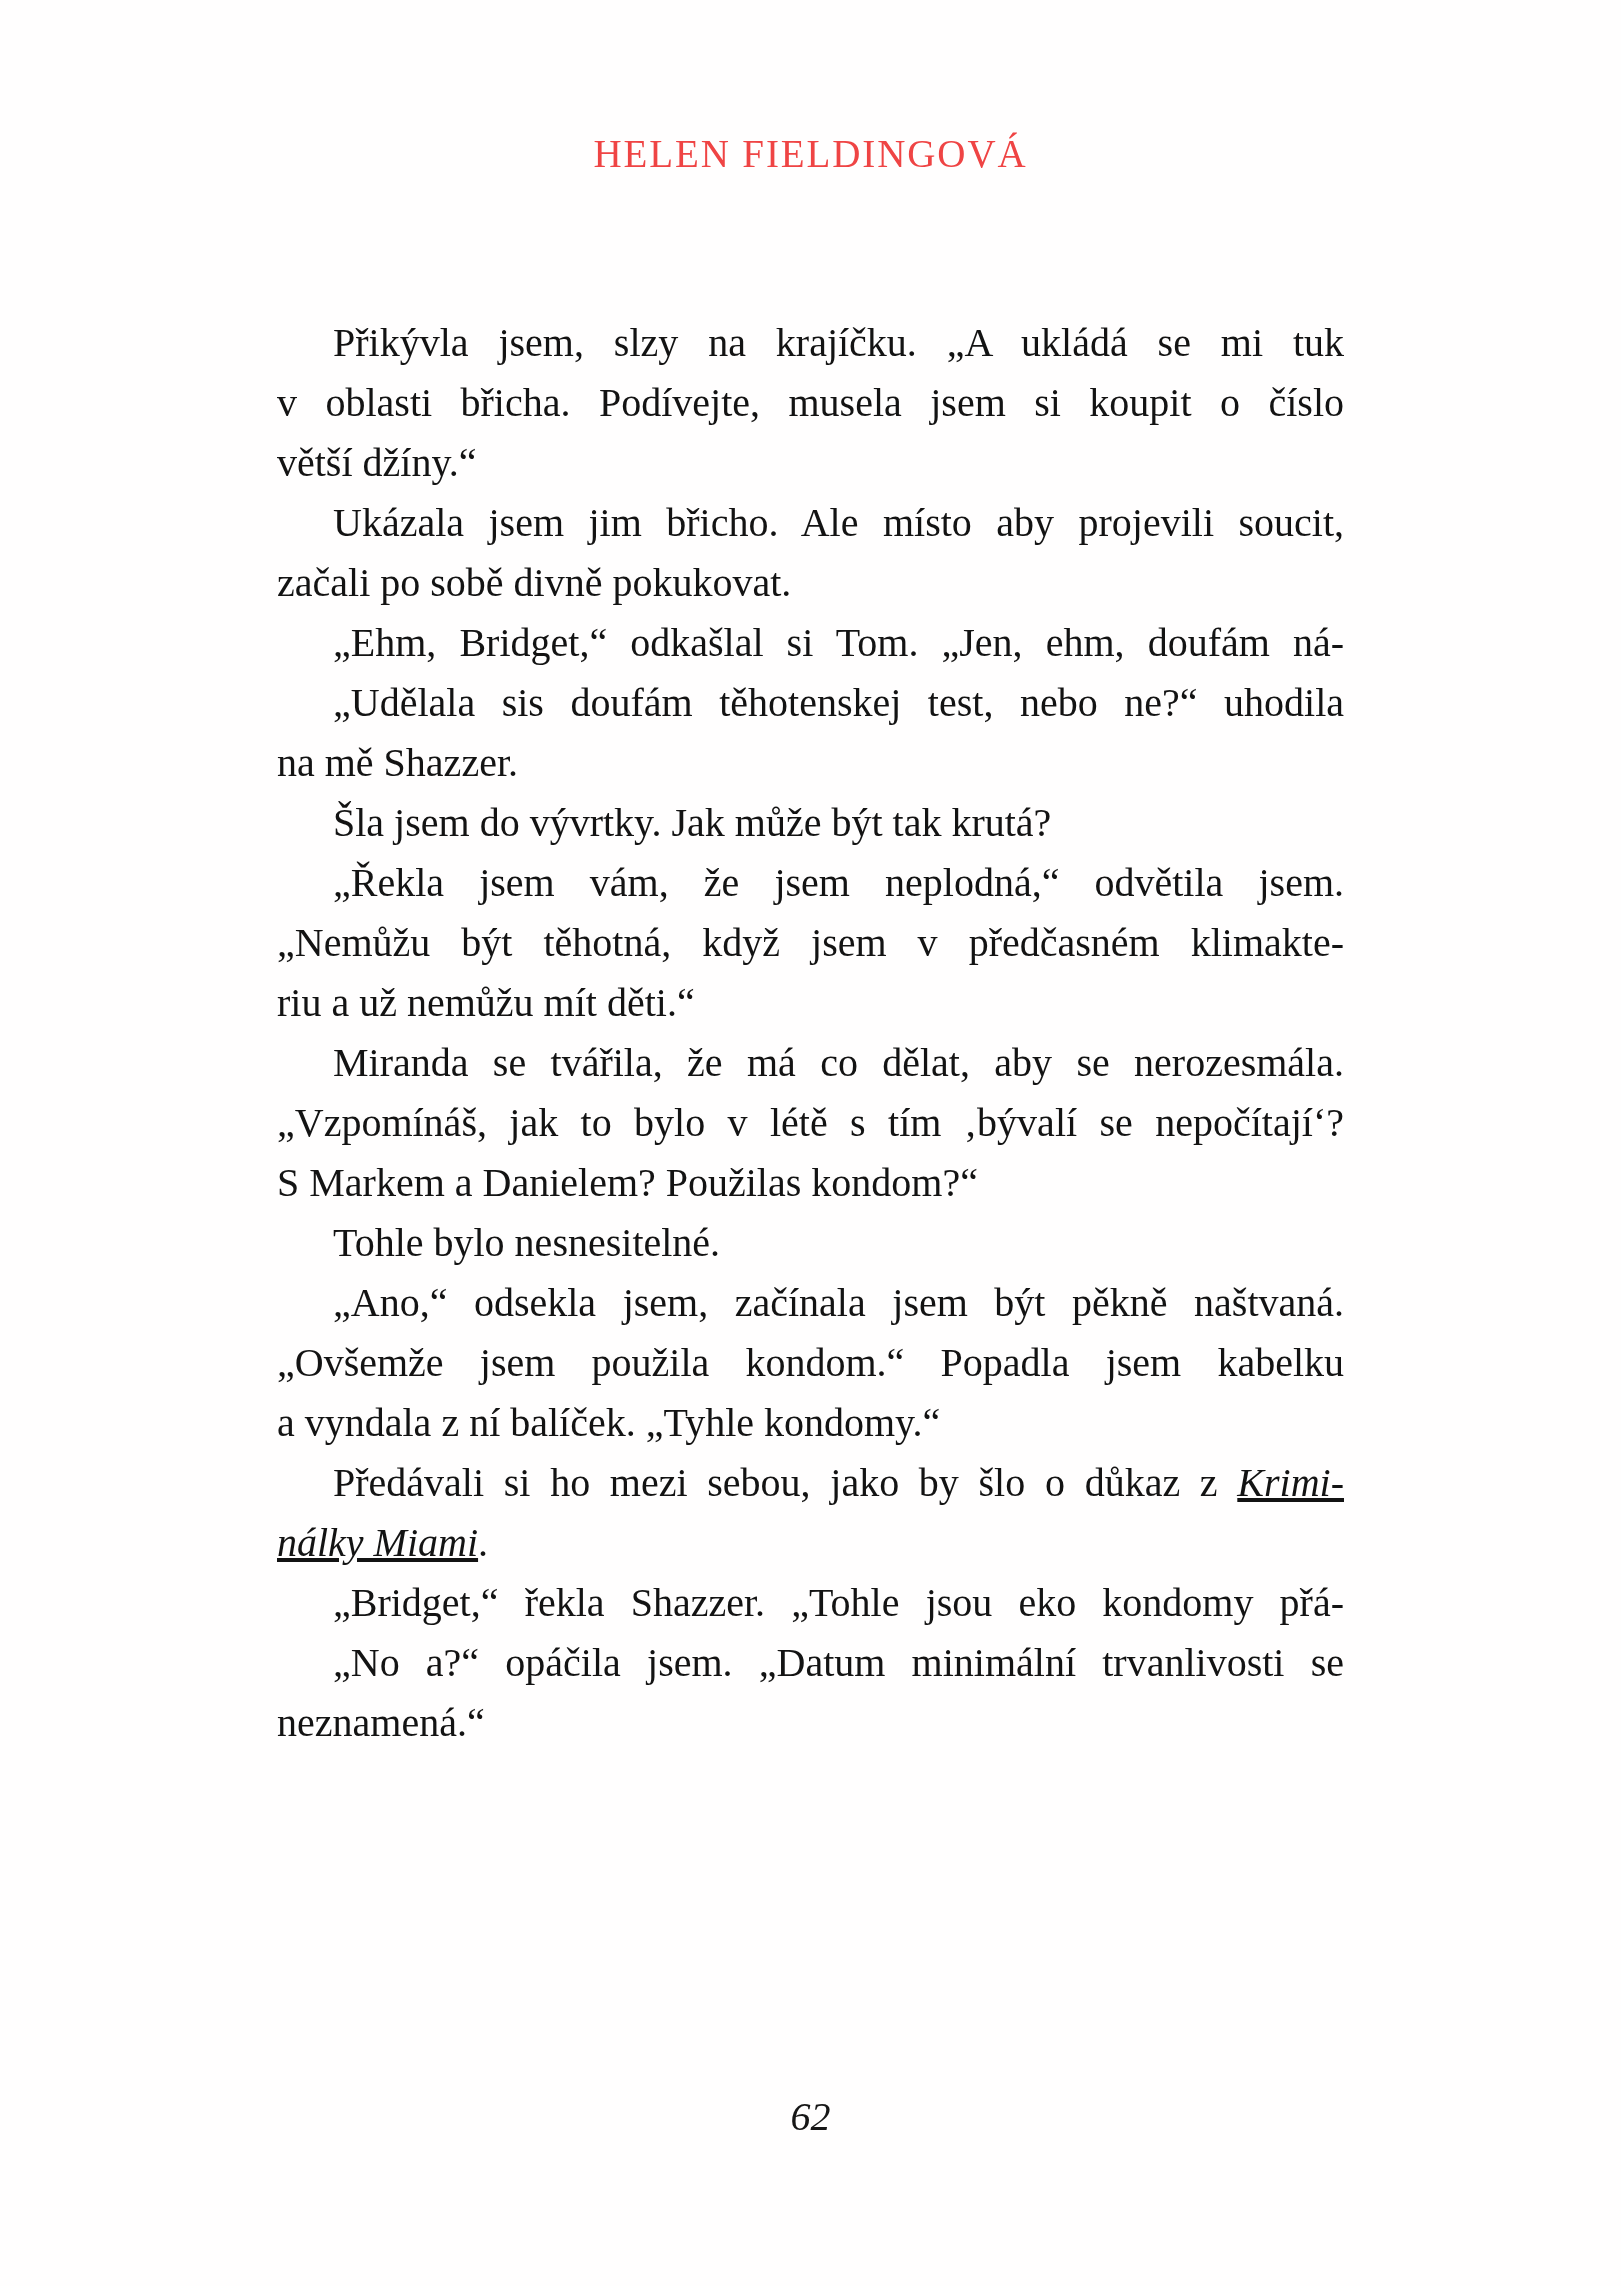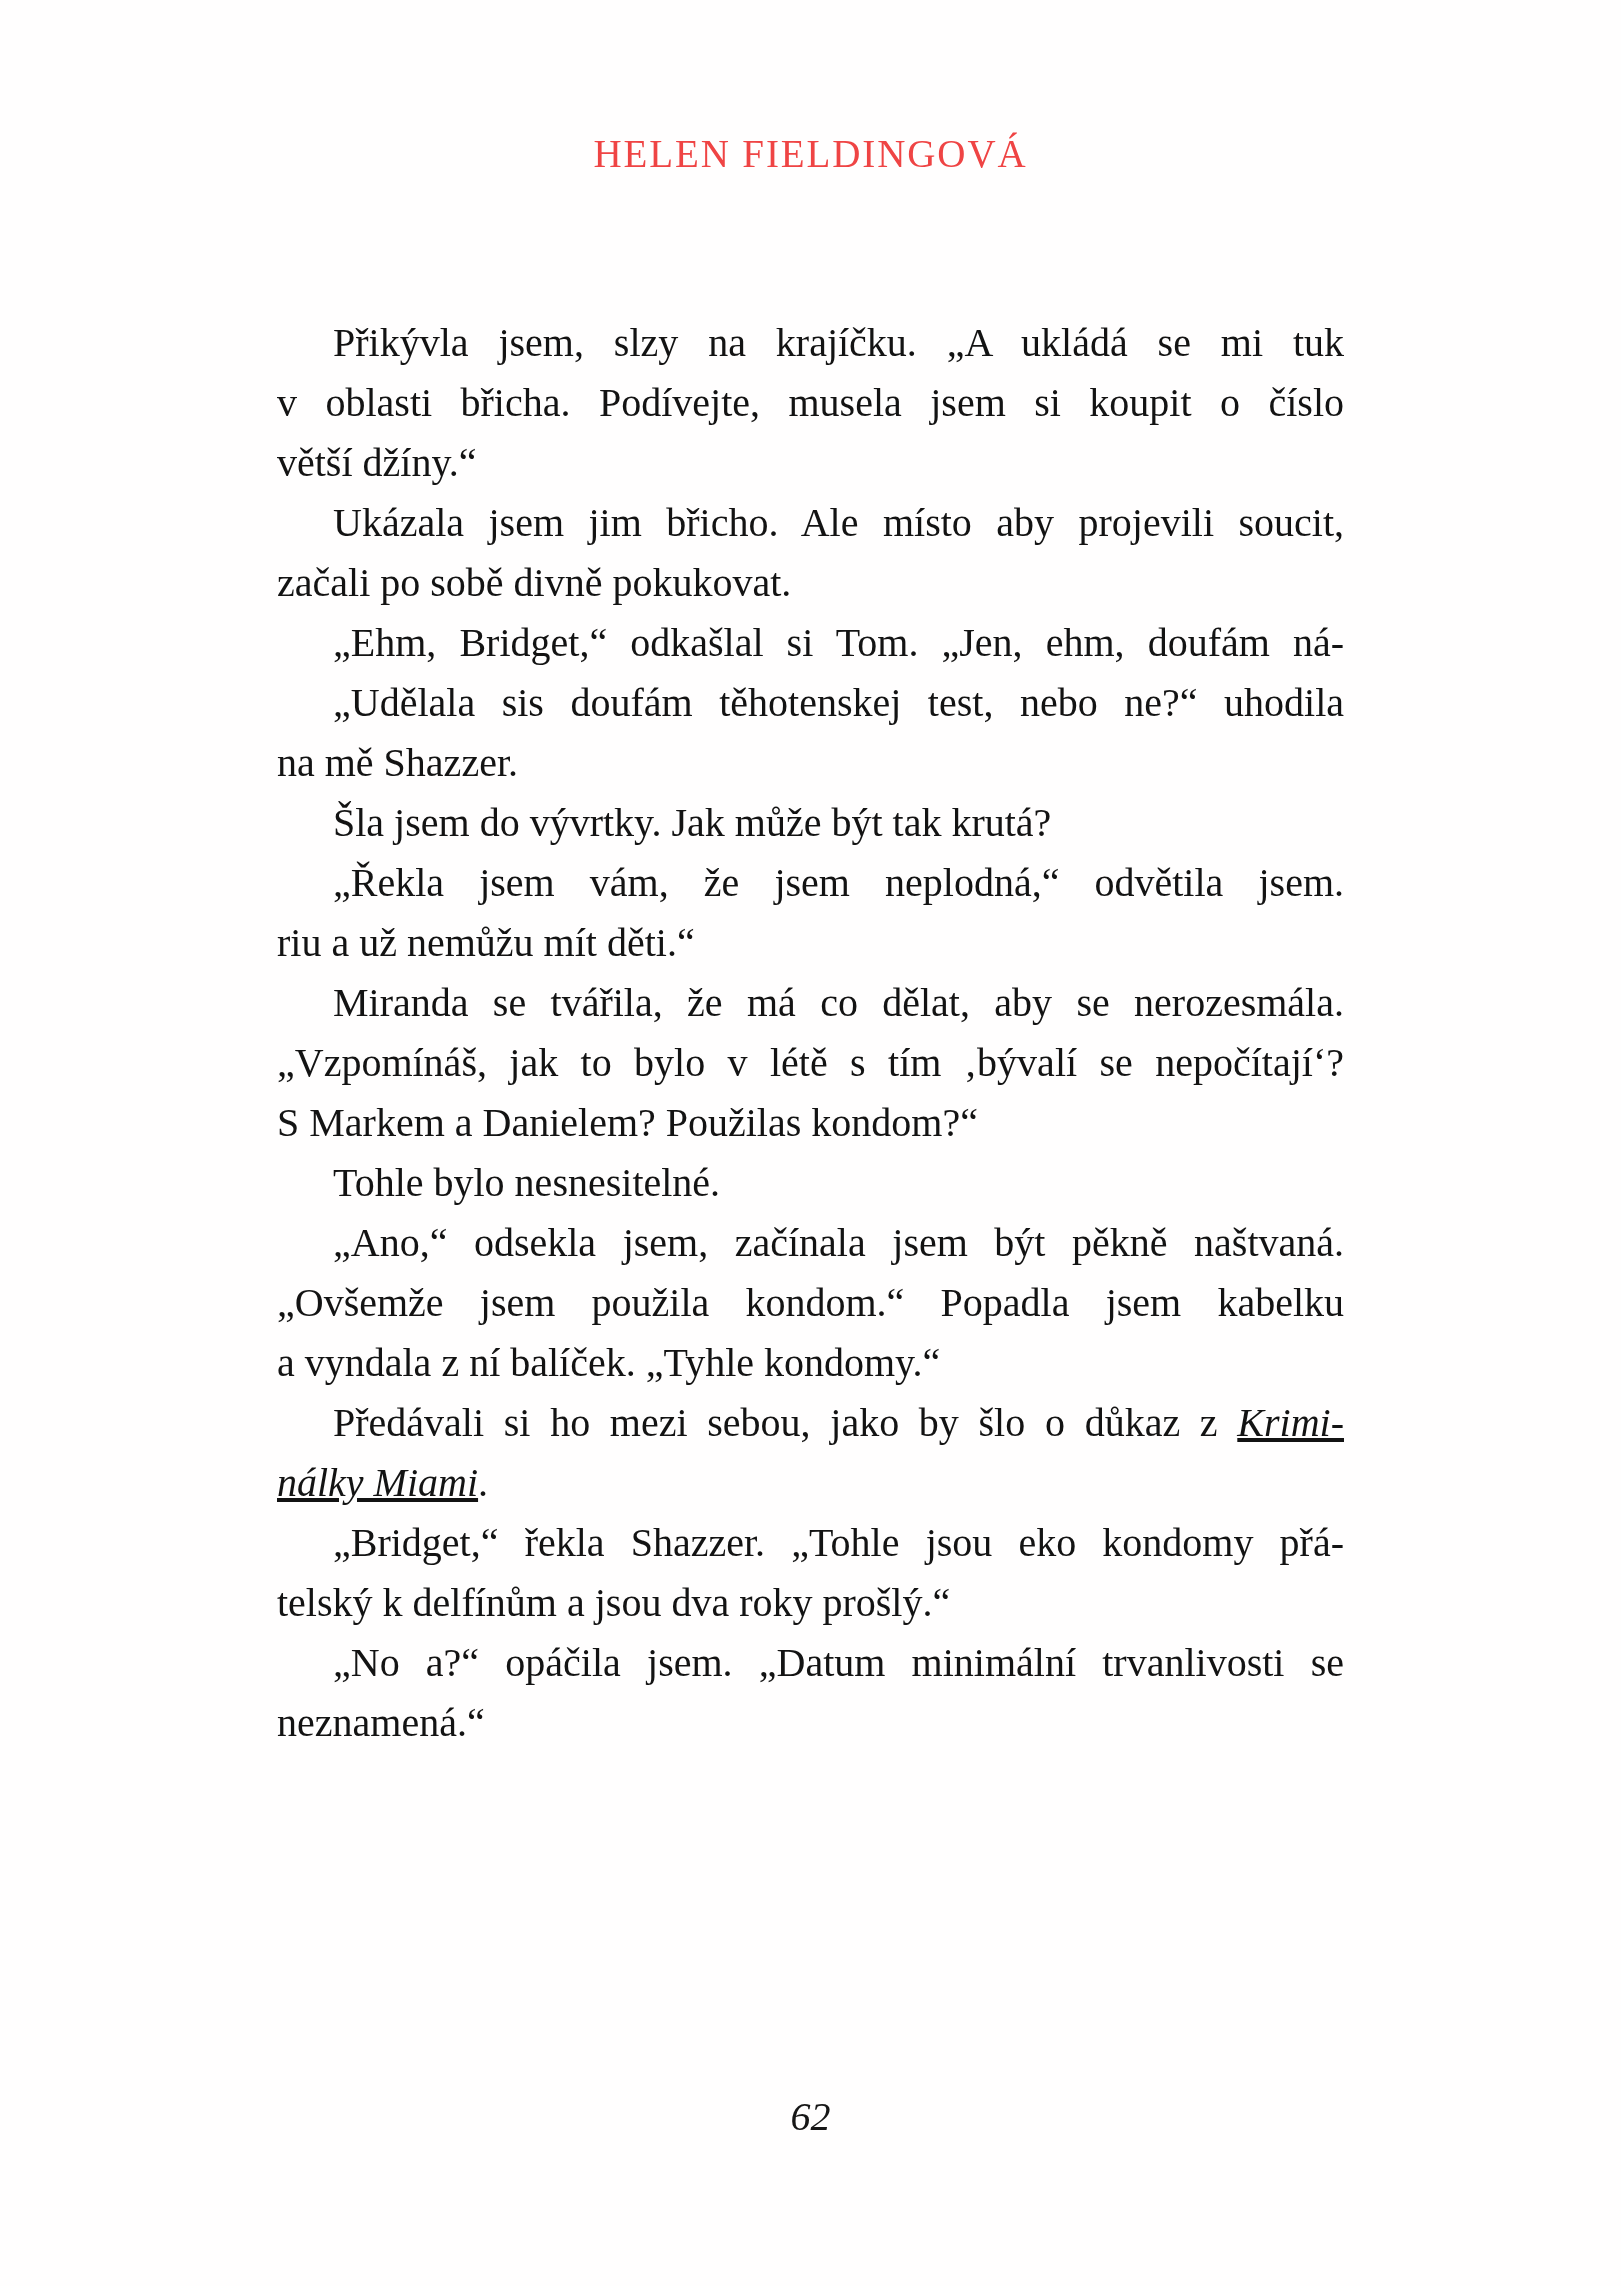--- a/index.html
+++ b/index.html
@@ -75,31 +75,31 @@
       <div class="line ind j"><span>Přikývla jsem, slzy na krajíčku. „A ukládá se mi tuk</span></div>
       <div class="line j"><span>v oblasti břicha. Podívejte, musela jsem si koupit o číslo</span></div>
       <div class="line"><span>větší džíny.“</span></div>
       <div class="line ind j"><span>Ukázala jsem jim břicho. Ale místo aby projevili soucit,</span></div>
       <div class="line"><span>začali po sobě divně pokukovat.</span></div>
       <div class="line ind j"><span>„Ehm, Bridget,“ odkašlal si Tom. „Jen, ehm, doufám ná-</span></div>
       <div class="line ind j"><span>„Udělala sis doufám těhotenskej test, nebo ne?“ uhodila</span></div>
       <div class="line"><span>na mě Shazzer.</span></div>
       <div class="line ind"><span>Šla jsem do vývrtky. Jak může být tak krutá?</span></div>
       <div class="line ind j"><span>„Řekla jsem vám, že jsem neplodná,“ odvětila jsem.</span></div>
+      <div class="line j"><span>„Nemůžu být těhotná, když jsem v předčasném klimakte-</span></div>
       <div class="line"><span>riu a už nemůžu mít děti.“</span></div>
       <div class="line ind j"><span>Miranda se tvářila, že má co dělat, aby se nerozesmála.</span></div>
       <div class="line j"><span>„Vzpomínáš, jak to bylo v létě s tím ‚bývalí se nepočítají‘?</span></div>
       <div class="line"><span>S Markem a Danielem? Použilas kondom?“</span></div>
       <div class="line ind"><span>Tohle bylo nesnesitelné.</span></div>
       <div class="line ind j"><span>„Ano,“ odsekla jsem, začínala jsem být pěkně naštvaná.</span></div>
       <div class="line j"><span>„Ovšemže jsem použila kondom.“ Popadla jsem kabelku</span></div>
       <div class="line"><span>a vyndala z ní balíček. „Tyhle kondomy.“</span></div>
       <div class="line ind j"><span>Předávali si ho mezi sebou, jako by šlo o důkaz z </span><span class="it">Krimi-</span></div>
       <div class="line"><span class="it">nálky Miami</span><span>.</span></div>
       <div class="line ind j"><span>„Bridget,“ řekla Shazzer. „Tohle jsou eko kondomy přá-</span></div>
-      <div class="line"><span>telský k delfínům a jsou dva roky prošlý.“</span></div>
       <div class="line ind j"><span>„No a?“ opáčila jsem. „Datum minimální trvanlivosti se</span></div>
       <div class="line"><span>neznamená.“</span></div>
     </div>
 
   <div class="page-number">62</div>
 </div>
 
 
 </body></html>

